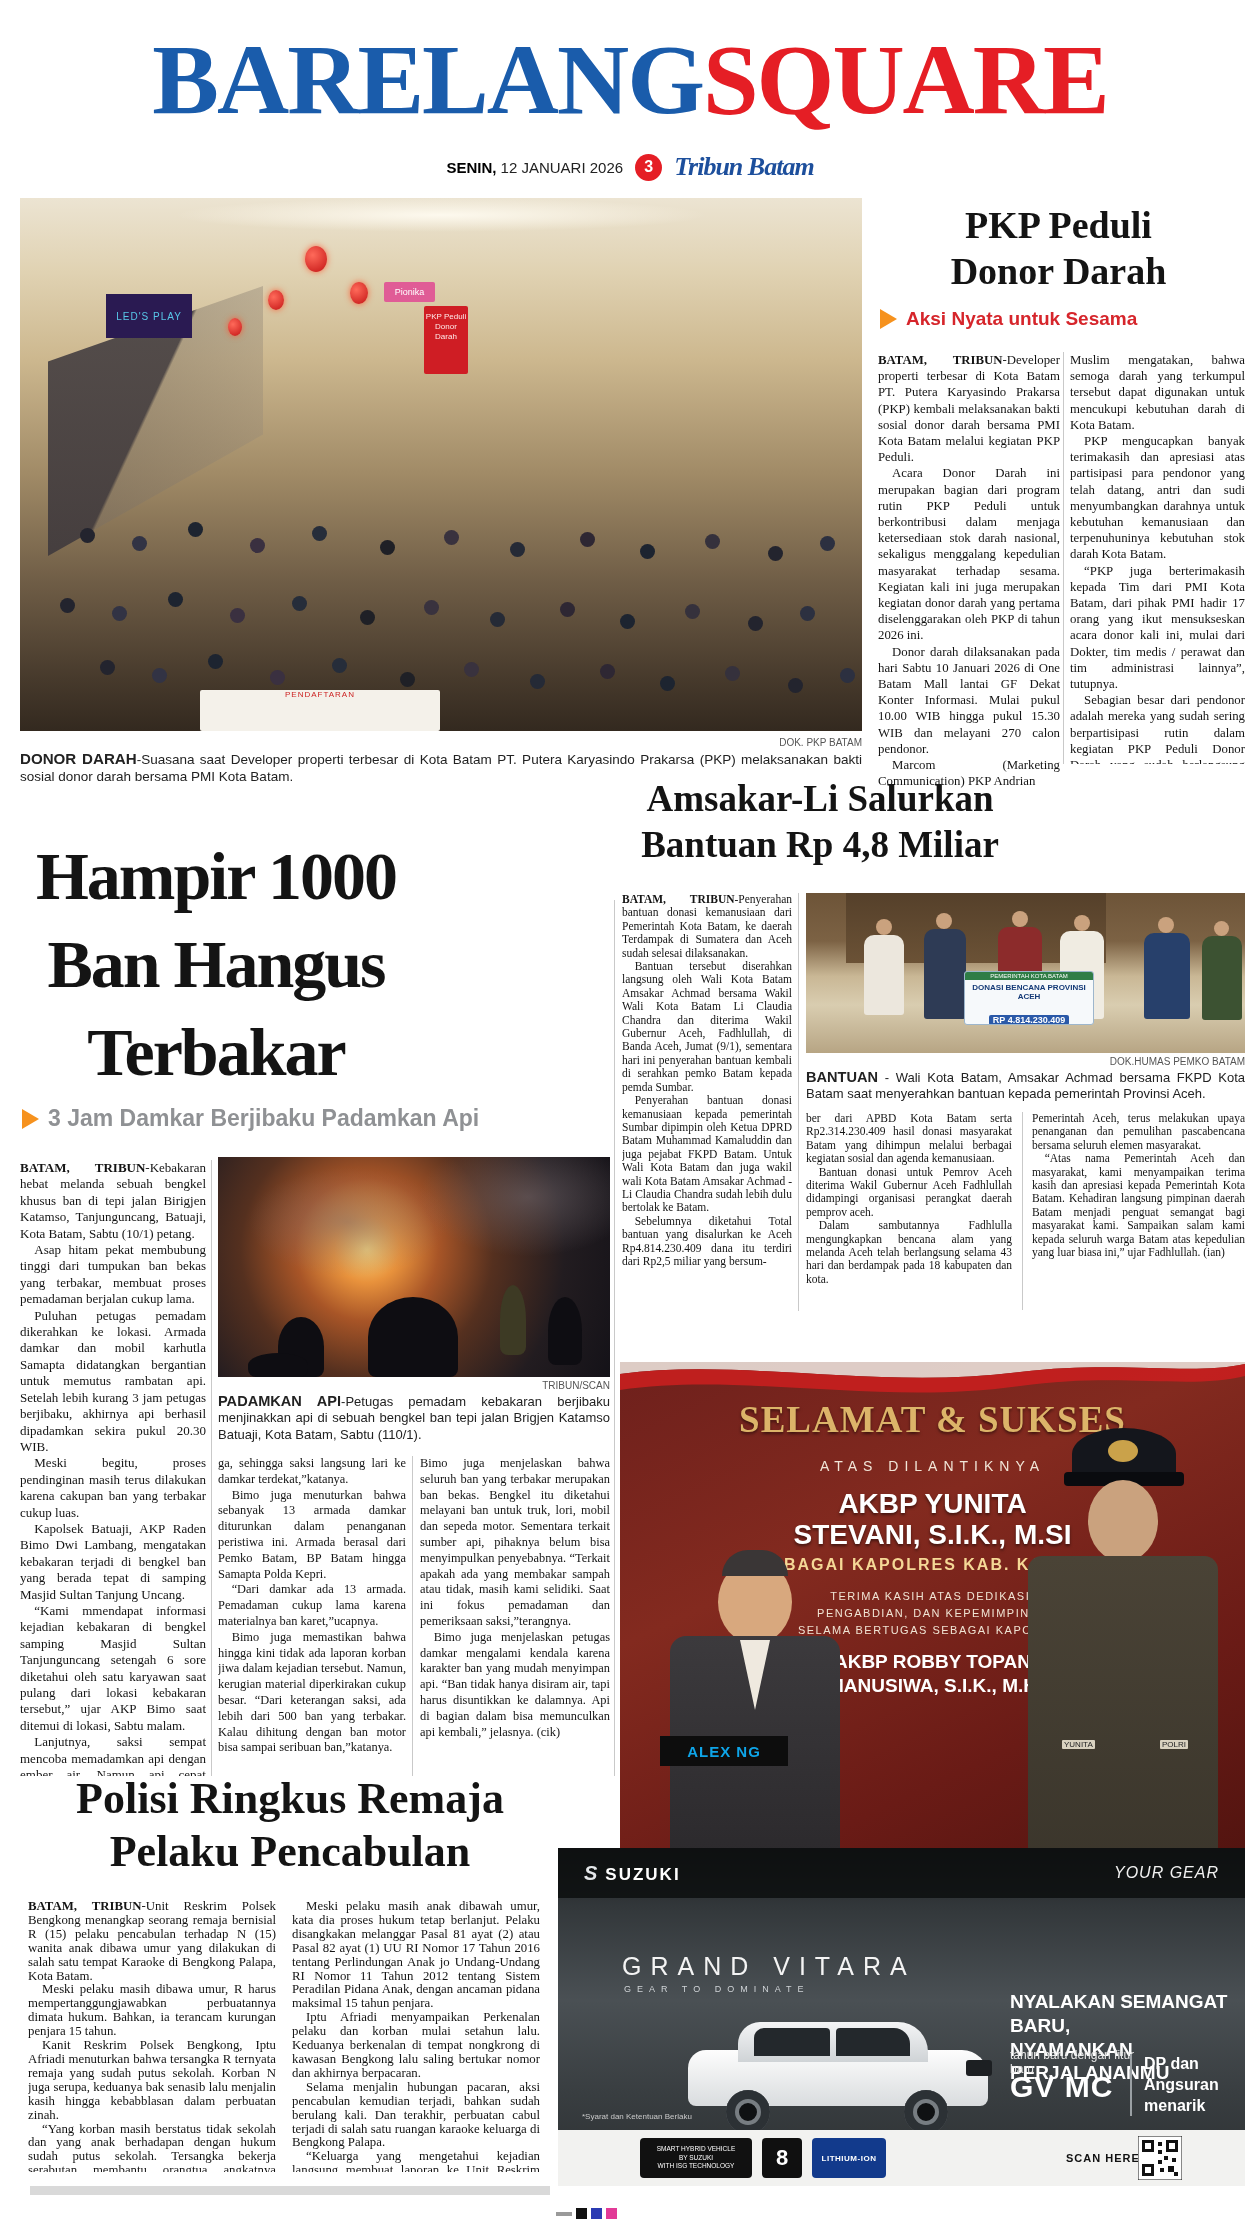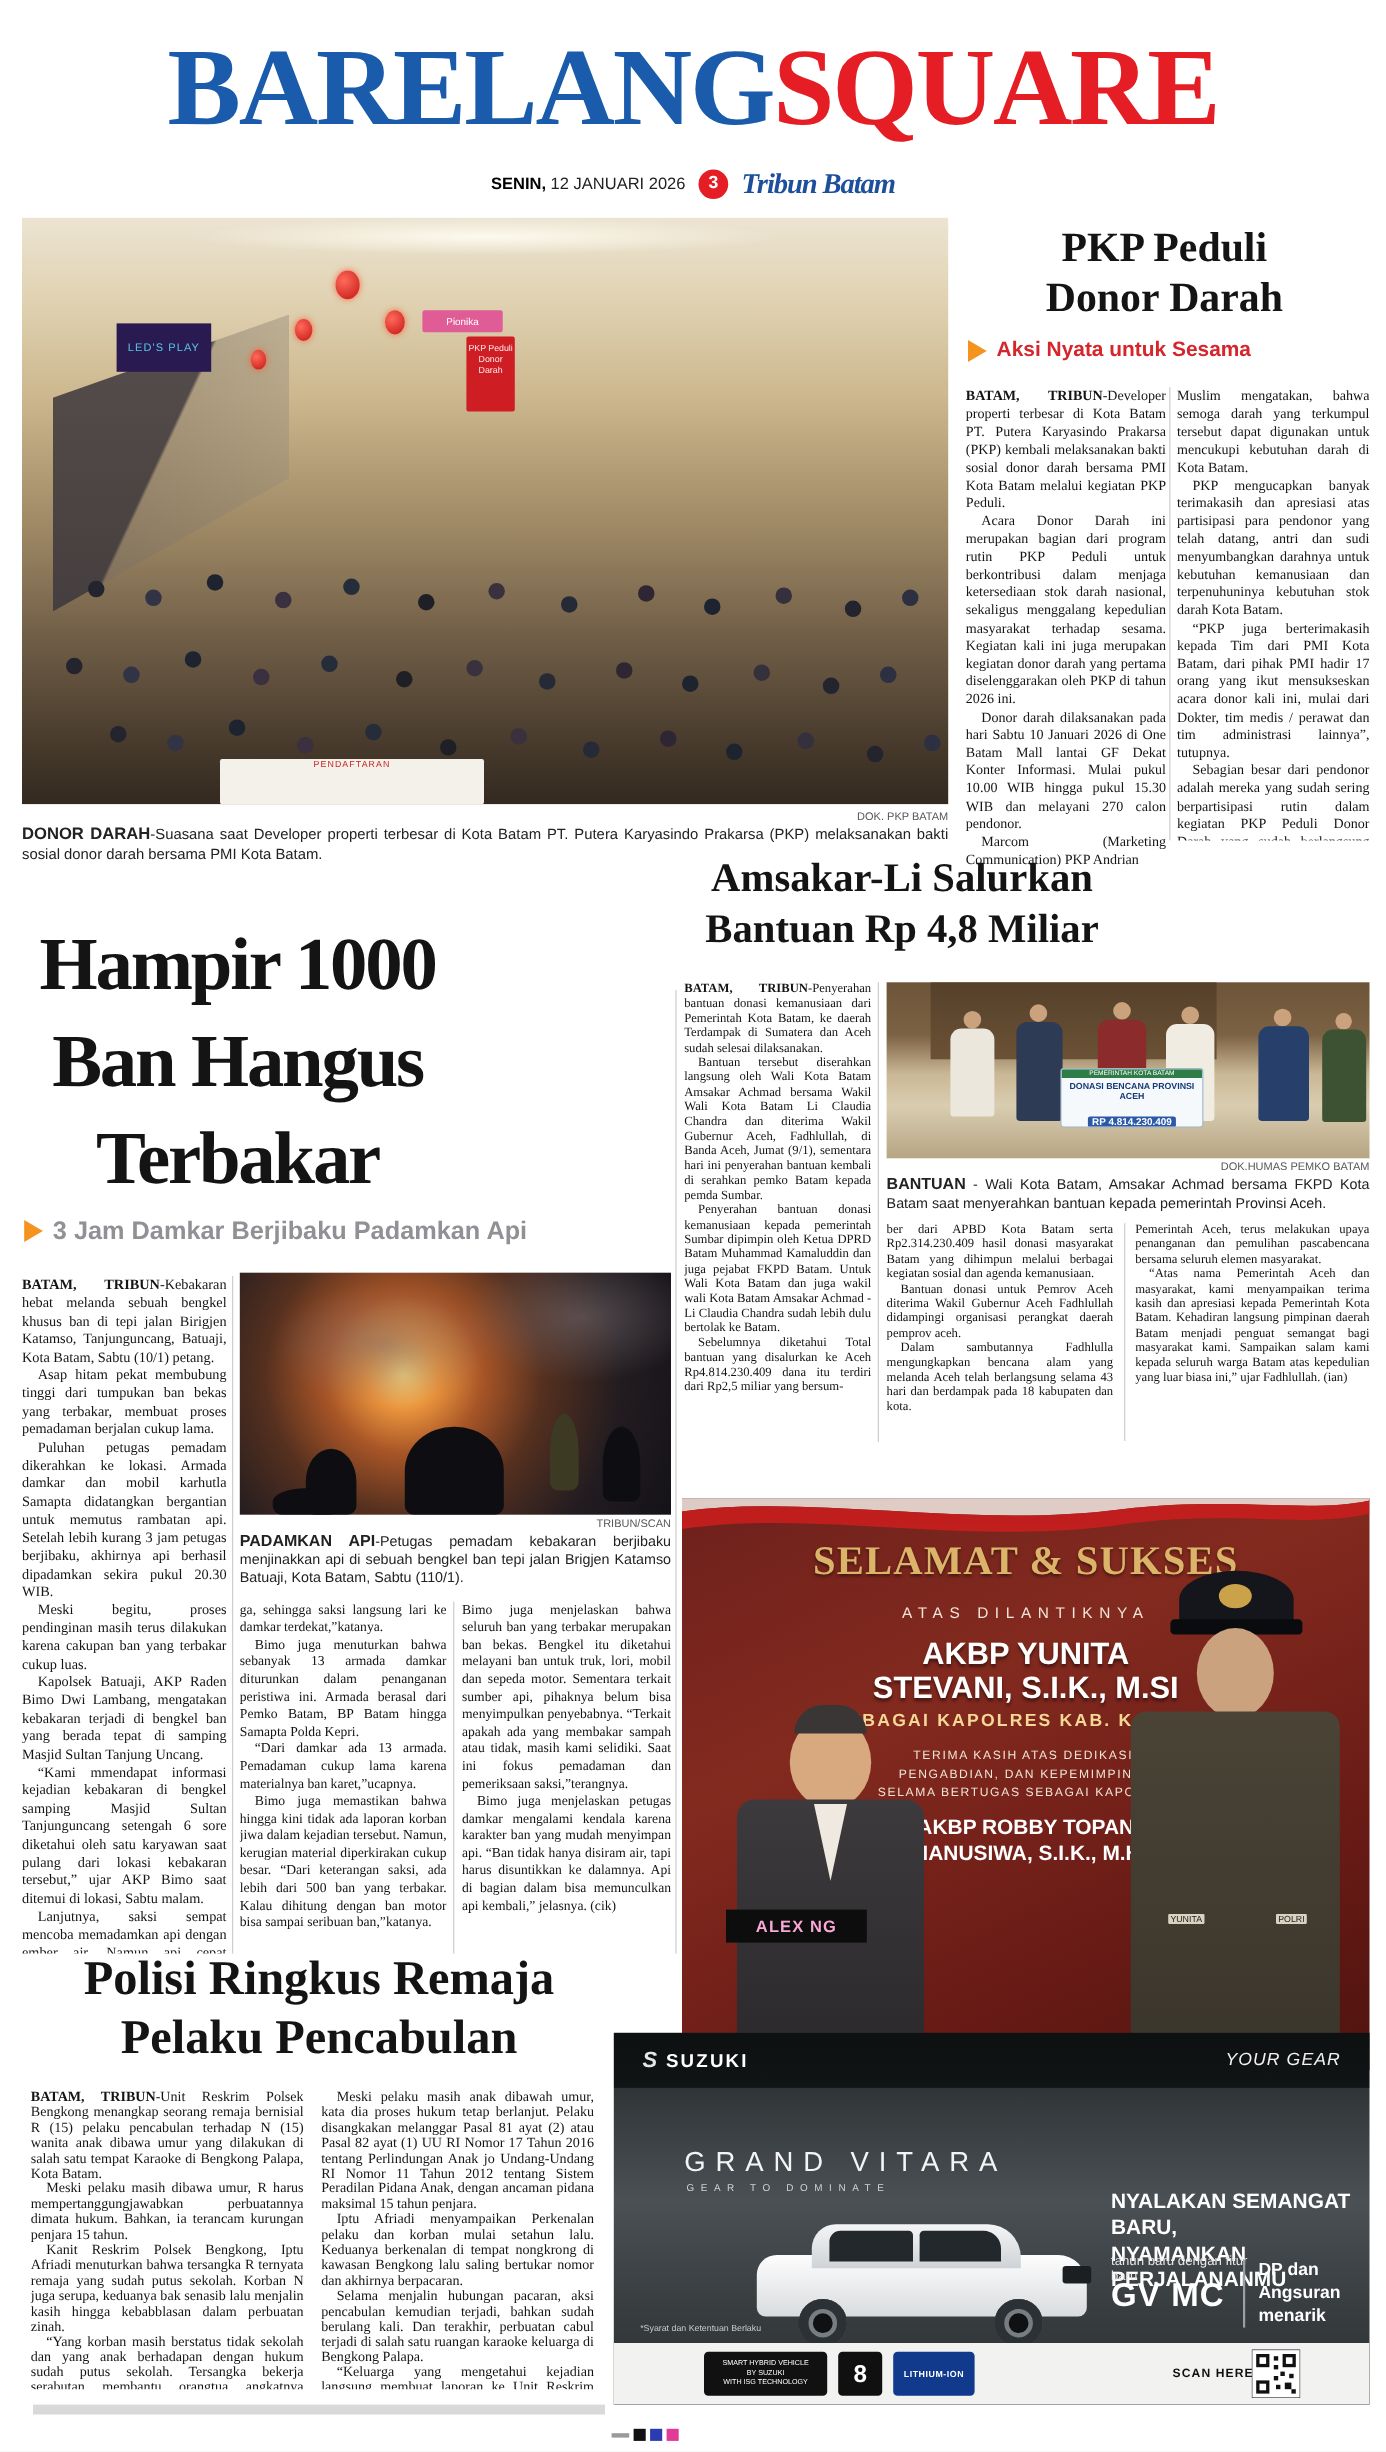--- a/index.html
+++ b/index.html
@@ -56,21 +56,21 @@
   
   .ad-police{background:linear-gradient(155deg,#6e201c 0%,#832a1f 35%,#6a1b16 70%,#4f130f 100%);color:#fff;font-family:"Liberation Sans",sans-serif;overflow:hidden;margin-top:44px;}
   .flagwave{opacity:.9;}
   .gold{color:#dcb469;}
   .adp-congrats{font-family:"Liberation Serif",serif;font-weight:bold;font-size:37px;letter-spacing:1px;text-shadow:0 2px 3px rgba(0,0,0,.5);}
   .adp-atas{font-size:14px;letter-spacing:6px;color:#f2e6d8;}
   .adp-name{font-size:28px;font-weight:bold;line-height:1.12;text-shadow:0 2px 3px rgba(0,0,0,.5);}
   .adp-role{font-size:16px;font-weight:bold;letter-spacing:2px;color:#f5d896;}
   .adp-thanks{font-size:11px;letter-spacing:1.5px;line-height:1.55;color:#f0e4d4;}
   .adp-name2{font-size:19px;font-weight:bold;line-height:1.25;}
-  .adp-sponsor{background:#0d0d0d;color:#f9a8d4;font-weight:bold;font-size:15px;letter-spacing:1px;display:flex;align-items:center;justify-content:center;}
+  .adp-sponsor{background:#0d0d0d;color:#0ea5e9;font-weight:bold;font-size:15px;letter-spacing:1px;display:flex;align-items:center;justify-content:center;}
   .officer-hat{background:#14161c;border-radius:50% 50% 10% 10%;}
   .officer-brim{background:#0a0b0f;border-radius:4px;}
   .uniform{background:linear-gradient(180deg,#4a4336,#3a352b);border-radius:14px 14px 0 0;}
   .suitman{background:linear-gradient(180deg,#3c3a3d,#2a282b);border-radius:16px 16px 0 0;}
   .nametag{font-size:8px;background:#d9d2c0;color:#222;padding:0 2px;border-radius:1px;}
   
   .ad-suzuki{background:linear-gradient(180deg,#1e2123 0%,#33383b 18%,#4a5054 45%,#393e41 72%,#2b2f31 100%);color:#fff;font-family:"Liberation Sans",sans-serif;overflow:hidden;}
   .suz-top{background:rgba(10,12,13,.8);}
   .suz-logo{font-weight:bold;font-size:17px;letter-spacing:2px;}
   .suz-s{color:#e4e7ea;font-style:italic;font-weight:bold;font-size:20px;margin-right:6px;}
@@ -106,21 +106,21 @@
   </div>
 
   <div class="ab photo photo-mall" style="left:20px;top:198px;width:842px;height:533px">
     <div class="ab skylight"></div>
     <div class="ab escalator"></div>
     <div class="ab lantern" style="left:285px;top:48px;width:22px;height:26px"></div>
     <div class="ab lantern" style="left:330px;top:84px;width:18px;height:22px"></div>
     <div class="ab lantern" style="left:248px;top:92px;width:16px;height:20px"></div>
     <div class="ab lantern" style="left:208px;top:120px;width:14px;height:18px"></div>
     <div class="ab ledscreen" style="left:86px;top:96px;width:86px;height:44px">LED'S PLAY</div>
-    <div class="ab banner-pink" style="left:364px;top:84px;width:73px;height:20px">Pionika</div>
+    <div class="ab banner-pink" style="left:364px;top:84px;width:51px;height:20px">Pionika</div>
     <div class="ab banner-red" style="left:404px;top:108px;width:44px;height:62px">
       <div>PKP Peduli</div>
       <div>Donor Darah</div>
     </div>
     <div class="ab heads" style="left:60px;top:330px"></div>
     <div class="ab heads" style="left:40px;top:400px"></div>
     <div class="ab heads" style="left:80px;top:462px"></div>
     <div class="ab counter" style="left:180px;top:492px;width:240px;height:41px">PENDAFTARAN</div>
   </div>
   <div class="ab credit" style="left:640px;top:737px;width:222px">DOK. PKP BATAM</div>

